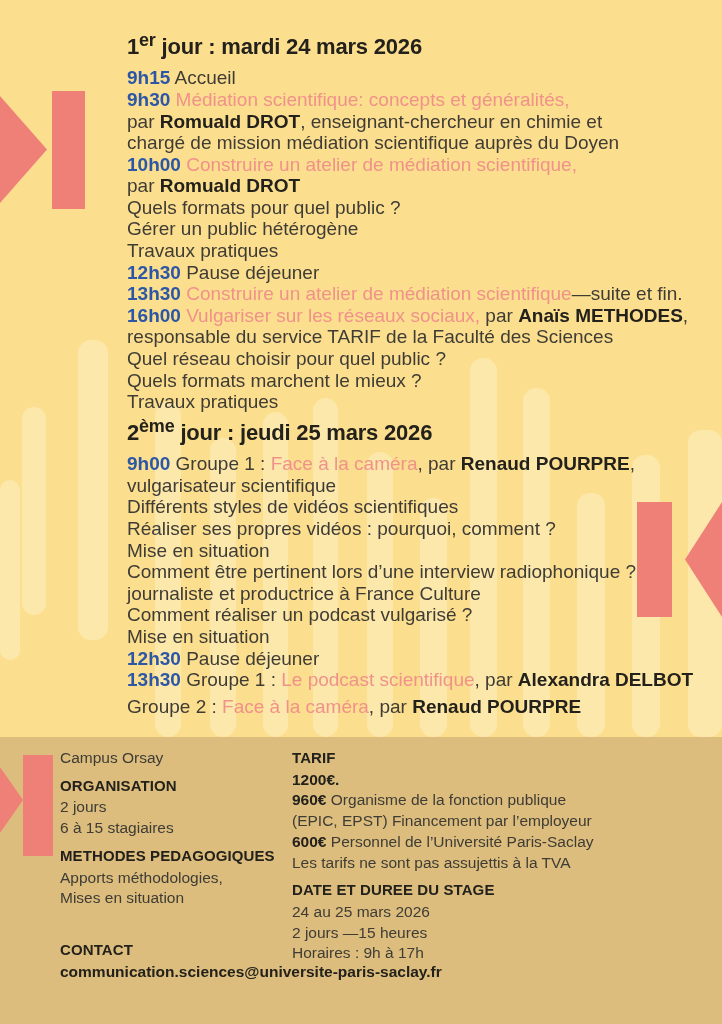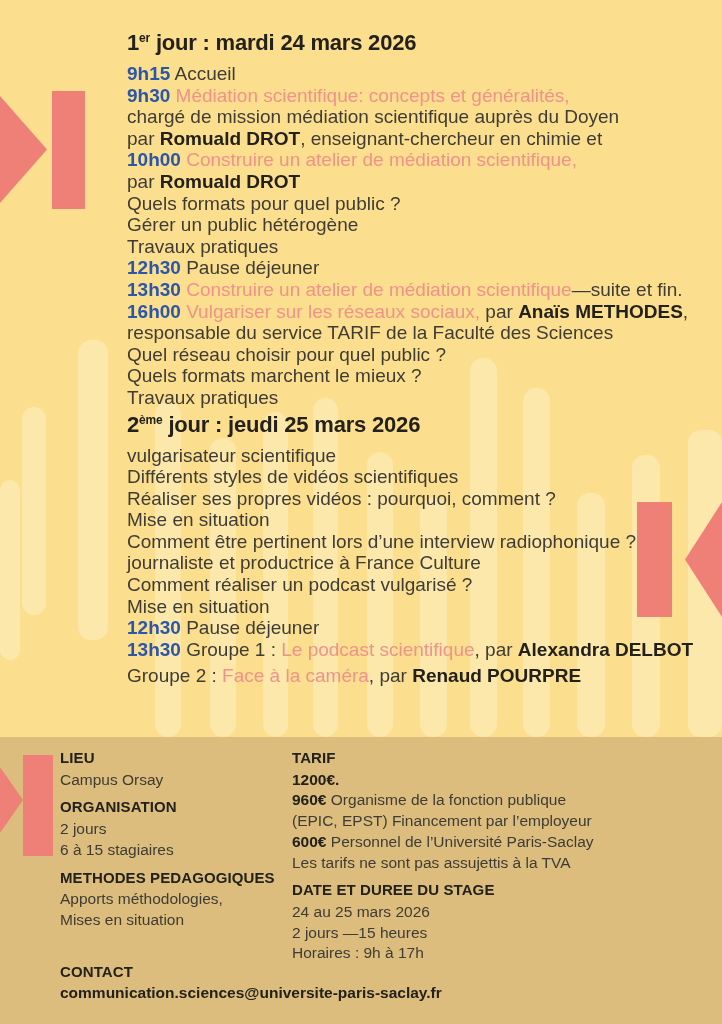--- a/index.html
+++ b/index.html
@@ -27,21 +27,21 @@
   .shape{position:absolute;z-index:1;}
   .shape div{position:absolute;background:var(--accent-salmon);}
   .tri-right{clip-path:polygon(0 0,100% 50%,0 100%);}
   .tri-left{clip-path:polygon(100% 0,0 50%,100% 100%);}
   
   .content{position:relative;z-index:2;padding:30px 40px 0 127px;}
   .day-title{
     font-size:22px;font-weight:800;color:var(--heading);
     letter-spacing:-0.2px;margin-bottom:7px;
   }
-  .day-title sup{font-size:12px;font-weight:800;vertical-align:super;}
+  .day-title sup{font-size:18px;font-weight:800;vertical-align:super;}
   .day-title.second{margin-top:3px;}
   .schedule{font-size:19px;line-height:21.6px;}
   .line{white-space:nowrap;}
   .line.gap{margin-top:5px;}
   .seg-time{color:var(--time-blue);font-weight:bold;}
   .seg-it{color:var(--italic-salmon);}
   .seg-b{font-weight:bold;color:var(--heading);}
   
   .info-band{
     position:absolute;left:0;top:737px;width:722px;height:287px;
@@ -85,38 +85,39 @@
   <div class="shape" style="left:637px;top:502px;width:85px;height:115px;">
     <div style="left:0;top:0;width:35px;height:115px;"></div>
     <div class="tri-left" style="left:48px;top:0;width:37px;height:115px;"></div>
   </div>
 
   <main class="content">
     <h1 class="day-title"><span>1</span><sup>er</sup><span> jour : mardi 24 mars 2026</span></h1>
     <div class="schedule">
         <div class="line"><span class="seg-time">9h15</span><span class="seg-plain"> Accueil</span></div>
         <div class="line"><span class="seg-time">9h30</span><span class="seg-it"> Médiation scientifique: concepts et généralités,</span></div>
+        <div class="line"><span class="seg-plain">par </span><span class="seg-b">Romuald DROT</span><span class="seg-plain">, enseignant-chercheur en chimie et</span></div>
         <div class="line"><span class="seg-plain">chargé de mission médiation scientifique auprès du Doyen</span></div>
-        <div class="line"><span class="seg-plain">par </span><span class="seg-b">Romuald DROT</span><span class="seg-plain">, enseignant-chercheur en chimie et</span></div>
         <div class="line"><span class="seg-time">10h00</span><span class="seg-it"> Construire un atelier de médiation scientifique,</span></div>
         <div class="line"><span class="seg-plain">par </span><span class="seg-b">Romuald DROT</span></div>
         <div class="line"><span class="seg-plain">Quels formats pour quel public ?</span></div>
         <div class="line"><span class="seg-plain">Gérer un public hétérogène</span></div>
         <div class="line"><span class="seg-plain">Travaux pratiques</span></div>
         <div class="line"><span class="seg-time">12h30</span><span class="seg-plain"> Pause déjeuner</span></div>
         <div class="line"><span class="seg-time">13h30</span><span class="seg-it"> Construire un atelier de médiation scientifique</span><span class="seg-plain">—suite et fin.</span></div>
         <div class="line"><span class="seg-time">16h00</span><span class="seg-it"> Vulgariser sur les réseaux sociaux,</span><span class="seg-plain"> par </span><span class="seg-b">Anaïs METHODES</span><span class="seg-plain">,</span></div>
         <div class="line"><span class="seg-plain">responsable du service TARIF de la Faculté des Sciences</span></div>
         <div class="line"><span class="seg-plain">Quel réseau choisir pour quel public ?</span></div>
         <div class="line"><span class="seg-plain">Quels formats marchent le mieux ?</span></div>
         <div class="line"><span class="seg-plain">Travaux pratiques</span></div>
       </div>
 
     <h1 class="day-title second"><span>2</span><sup>ème</sup><span> jour : jeudi 25 mars 2026</span></h1>
     <div class="schedule">
+        <div class="line"><span class="seg-time">9h00</span><span class="seg-plain"> Groupe 1 : </span><span class="seg-it">Face à la caméra</span><span class="seg-plain">, par </span><span class="seg-b">Renaud POURPRE</span><span class="seg-plain">,</span></div>
         <div class="line"><span class="seg-plain">vulgarisateur scientifique</span></div>
         <div class="line"><span class="seg-plain">Différents styles de vidéos scientifiques</span></div>
         <div class="line"><span class="seg-plain">Réaliser ses propres vidéos : pourquoi, comment ?</span></div>
         <div class="line"><span class="seg-plain">Mise en situation</span></div>
         <div class="line"><span class="seg-plain">Comment être pertinent lors d’une interview radiophonique ?</span></div>
         <div class="line"><span class="seg-plain">journaliste et productrice à France Culture</span></div>
         <div class="line"><span class="seg-plain">Comment réaliser un podcast vulgarisé ?</span></div>
         <div class="line"><span class="seg-plain">Mise en situation</span></div>
         <div class="line"><span class="seg-time">12h30</span><span class="seg-plain"> Pause déjeuner</span></div>
         <div class="line"><span class="seg-time">13h30</span><span class="seg-plain"> Groupe 1 : </span><span class="seg-it">Le podcast scientifique</span><span class="seg-plain">, par </span><span class="seg-b">Alexandra DELBOT</span></div>
@@ -125,21 +126,20 @@
   </main>
 
   <footer class="info-band">
 
     <div class="shape" style="left:0;top:18px;width:53px;height:101px;">
       <div class="tri-right" style="left:0;top:12px;width:23px;height:66px;"></div>
       <div style="left:23px;top:0;width:30px;height:101px;"></div>
     </div>
     <div class="info-col left">
         <div class="info-block">
-          <div class="info-heading">LIEU</div>
           <div class="line"><span class="seg-plain">Campus Orsay</span></div>
         </div>
         <div class="info-block">
           <div class="info-heading">ORGANISATION</div>
           <div class="line"><span class="seg-plain">2 jours</span></div>
           <div class="line"><span class="seg-plain">6 à 15 stagiaires</span></div>
         </div>
         <div class="info-block">
           <div class="info-heading">METHODES PEDAGOGIQUES</div>
           <div class="line"><span class="seg-plain">Apports méthodologies,</span></div>

